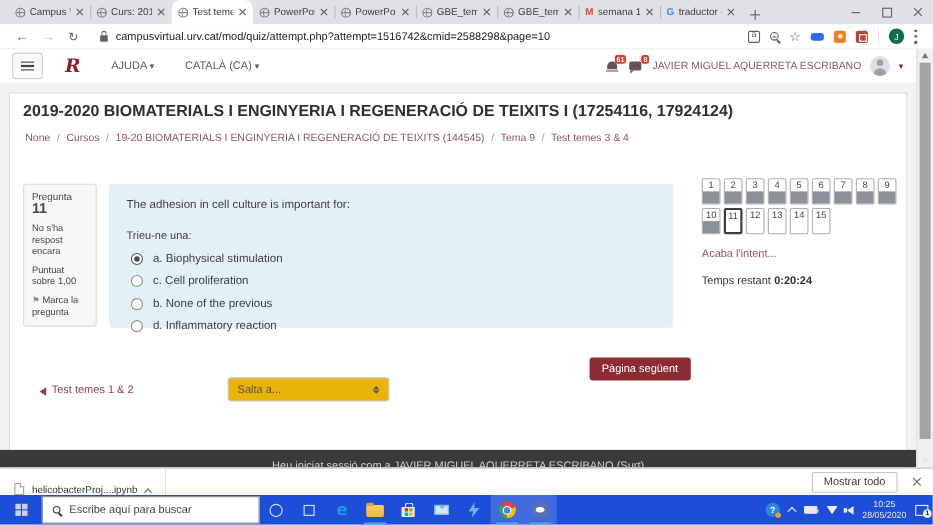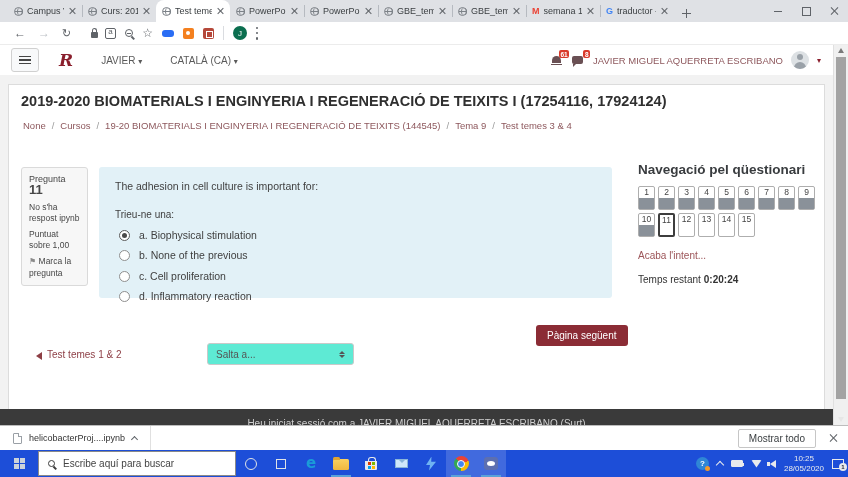--- a/index.html
+++ b/index.html
@@ -107,39 +107,39 @@
   .qbtn .qnum { display:block; text-align:center; font-size:8.5px; color:#444; line-height:11px; position:relative; z-index:1; }
   .qbtn.answered::after { content:""; position:absolute; left:0; right:0; bottom:0; height:11px; background:#8a9199; }
   .qbtn.current { border:2px solid #3d3d3d; }
   .finish-link { font-size:10px; color:#9c5458; margin-top:10px; cursor:pointer; }
   .timer { font-size:10px; color:#333; margin-top:13px; }
   .timer b { margin-left:3px; }
 
   .next-btn { position:absolute; left:527px; top:240px; background:#8b2c35; color:#fff; font-size:10px; padding:5px 11px; border-radius:3px; border:none; cursor:pointer; }
   .prev-link { position:absolute; left:27px; top:264px; font-size:10px; color:#8d3e45; display:flex; align-items:flex-end; gap:5px; cursor:pointer; }
   .tri-left { width:0; height:0; border-top:4px solid transparent; border-bottom:4px solid transparent; border-right:6px solid #8d3e45; }
-  .jump-select { position:absolute; left:198px; top:258px; width:147px; height:22px; background:#5eead4; border:1px solid #c9c9c9; border-radius:3px; display:flex; align-items:center; padding:0 8px; font-size:10px; color:#555; cursor:pointer; }
+  .jump-select { position:absolute; left:198px; top:258px; width:147px; height:22px; background:#eab308; border:1px solid #c9c9c9; border-radius:3px; display:flex; align-items:center; padding:0 8px; font-size:10px; color:#555; cursor:pointer; }
   .jump-select .arrows { margin-left:auto; display:flex; flex-direction:column; gap:1px; }
   .jump-select .arrows i { width:0; height:0; border-left:3px solid transparent; border-right:3px solid transparent; display:block; }
   .jump-select .arrows i.up { border-bottom:3.5px solid #555; }
   .jump-select .arrows i.dn { border-top:3.5px solid #555; }
 
   
   .loginbar { position:absolute; left:0; top:409px; width:833px; height:16px; background:#3a3a3a; overflow:hidden; }
   .loginbar span { display:block; margin-top:9px; text-align:center; font-size:10px; color:#cfcfcf; white-space:nowrap; }
 
   
   .scrollbar { position:absolute; right:0; top:45px; width:15px; height:380px; background:#f0f0f0; border-left:1px solid #e0e0e0; }
   .sb-up { position:absolute; top:3px; left:4px; width:0; height:0; border-left:3.5px solid transparent; border-right:3.5px solid transparent; border-bottom:5px solid #7a7a7a; }
   .sb-dn { position:absolute; bottom:3px; left:4px; width:0; height:0; border-left:3.5px solid transparent; border-right:3.5px solid transparent; border-top:5px solid #e6e6e6; }
   .sb-thumb { position:absolute; top:12px; left:2px; width:10px; height:342px; background:#a3a3a3; }
 
   
   .dlbar { position:absolute; left:0; top:425px; width:848px; height:25px; background:#fff; border-top:1px solid #bdbdbd; display:flex; align-items:center; }
-  .dl-item { display:flex; align-items:center; gap:7px; padding:0 13px; height:100%; border-right:1px solid #e0e0e0; cursor:pointer; }
+  .dl-item { display:flex; align-items:flex-end; gap:7px; padding:0 13px; height:100%; border-right:1px solid #e0e0e0; cursor:pointer; }
   .file-glyph { width:9px; height:11px; border:1px solid #9aa0a6; border-radius:1px; position:relative; }
   .file-glyph::before { content:""; position:absolute; right:-1px; top:-1px; width:3px; height:3px; background:#fff; border-left:1px solid #9aa0a6; border-bottom:1px solid #9aa0a6; }
   .dl-name { font-size:9px; color:#333; }
   .chev-up { width:5px; height:5px; border-left:1px solid #5f6368; border-top:1px solid #5f6368; transform:rotate(45deg); margin-top:2px; }
   .dl-right { margin-left:auto; display:flex; align-items:center; gap:12px; padding-right:10px; }
   .showall-btn { border:1px solid #c6c6c6; border-radius:2px; background:#fff; padding:3px 10px; font-size:10px; color:#3c4043; cursor:pointer; }
   .dl-close { width:10px; height:10px; position:relative; cursor:pointer; }
   .dl-close::before,.dl-close::after { content:""; position:absolute; left:4.5px; top:0; width:1px; height:10px; background:#5f6368; }
   .dl-close::before { transform:rotate(45deg);} .dl-close::after { transform:rotate(-45deg);}
 
@@ -240,20 +240,21 @@
     <div class="wc wc-max"></div>
     <div class="wc wc-close"></div>
   </div>
 </div>
 
 <div class="urlbar">
   <span class="navarrow">←</span>
   <span class="navarrow fwd">→</span>
   <span class="reload">↻</span>
   <span class="lock"></span>
+  <span class="url-text">campusvirtual.urv.cat/mod/quiz/attempt.php?attempt=1516742&amp;cmid=2588298&amp;page=10</span>
   <div class="urlicons">
     <span class="ic-translate"></span>
     <span class="ic-zoomout"></span>
     <span class="ic-star">☆</span>
     <span class="ext-blue"></span>
     <span class="ext-orange"></span>
     <span class="ext-shield"></span>
     <span class="divider-v"></span>
     <span class="profile-badge">J</span>
     <span class="menu-dots">
@@ -266,21 +267,21 @@
 
 <div class="pagebg"></div>
 
 <div class="mnavbar">
   <div class="hamburger">
       <i></i>
       <i></i>
       <i></i>
     </div>
   <span class="urv-logo">R</span>
-  <span class="topmenu"><span>JAVIER</span> <span class="caret">▾</span></span>
+  <span class="topmenu"><span>AJUDA</span> <span class="caret">▾</span></span>
   <span class="topmenu"><span>CATALÀ (CA)</span> <span class="caret">▾</span></span>
   <div class="nav-right">
     <span class="nicon">
         <span class="glyph-bell"></span>
         <span class="nbadge">61</span>
       </span>
     <span class="nicon">
         <span class="glyph-chat"></span>
         <span class="nbadge">8</span>
       </span>
@@ -291,48 +292,47 @@
 </div>
 
 <div class="card">
   <div class="page-title">2019-2020 BIOMATERIALS I ENGINYERIA I REGENERACIÓ DE TEIXITS I (17254116, 17924124)</div>
   <div class="breadcrumb">
     <span class="crumb">None</span><span class="crumb">Cursos</span><span class="crumb">19-20 BIOMATERIALS I ENGINYERIA I REGENERACIÓ DE TEIXITS (144545)</span><span class="crumb">Tema 9</span><span class="crumb">Test temes 3 &amp; 4</span>
   </div>
 
   <div class="qinfo">
     <div><span class="qlabel">Pregunta</span> <span class="qnumber">11</span></div>
-    <div class="qline">No s'ha respost ipynb</div>
+    <div class="qline">No s'ha respost encara</div>
     <div class="qline">Puntuat sobre 1,00</div>
     <div class="qline"><span class="flag-glyph">⚑</span> <span>Marca la pregunta</span></div>
   </div>
 
   <div class="qcontent">
     <div class="qtext">The adhesion in cell culture is important for:</div>
     <div class="qprompt">Trieu-ne una:</div>
     <div class="opt">
         <span class="radio checked"></span>
         <span class="opt-label">a. Biophysical stimulation</span>
       </div>
     <div class="opt">
         <span class="radio"></span>
-        <span class="opt-label">b. None of the previous</span>
+        <span class="opt-label">c. Cell proliferation</span>
       </div>
     <div class="opt">
         <span class="radio"></span>
-        <span class="opt-label">c. Cell proliferation</span>
+        <span class="opt-label">b. None of the previous</span>
       </div>
     <div class="opt">
         <span class="radio"></span>
         <span class="opt-label">d. Inflammatory reaction</span>
       </div>
   </div>
 
   <div class="qnav">
-    <div class="qnav-title">Navegació pel qüestionari</div>
     <div class="qgrid">
       <div class="qbtn answered">
           <span class="qnum">1</span>
         </div>
       <div class="qbtn answered">
           <span class="qnum">2</span>
         </div>
       <div class="qbtn answered">
           <span class="qnum">3</span>
         </div>

